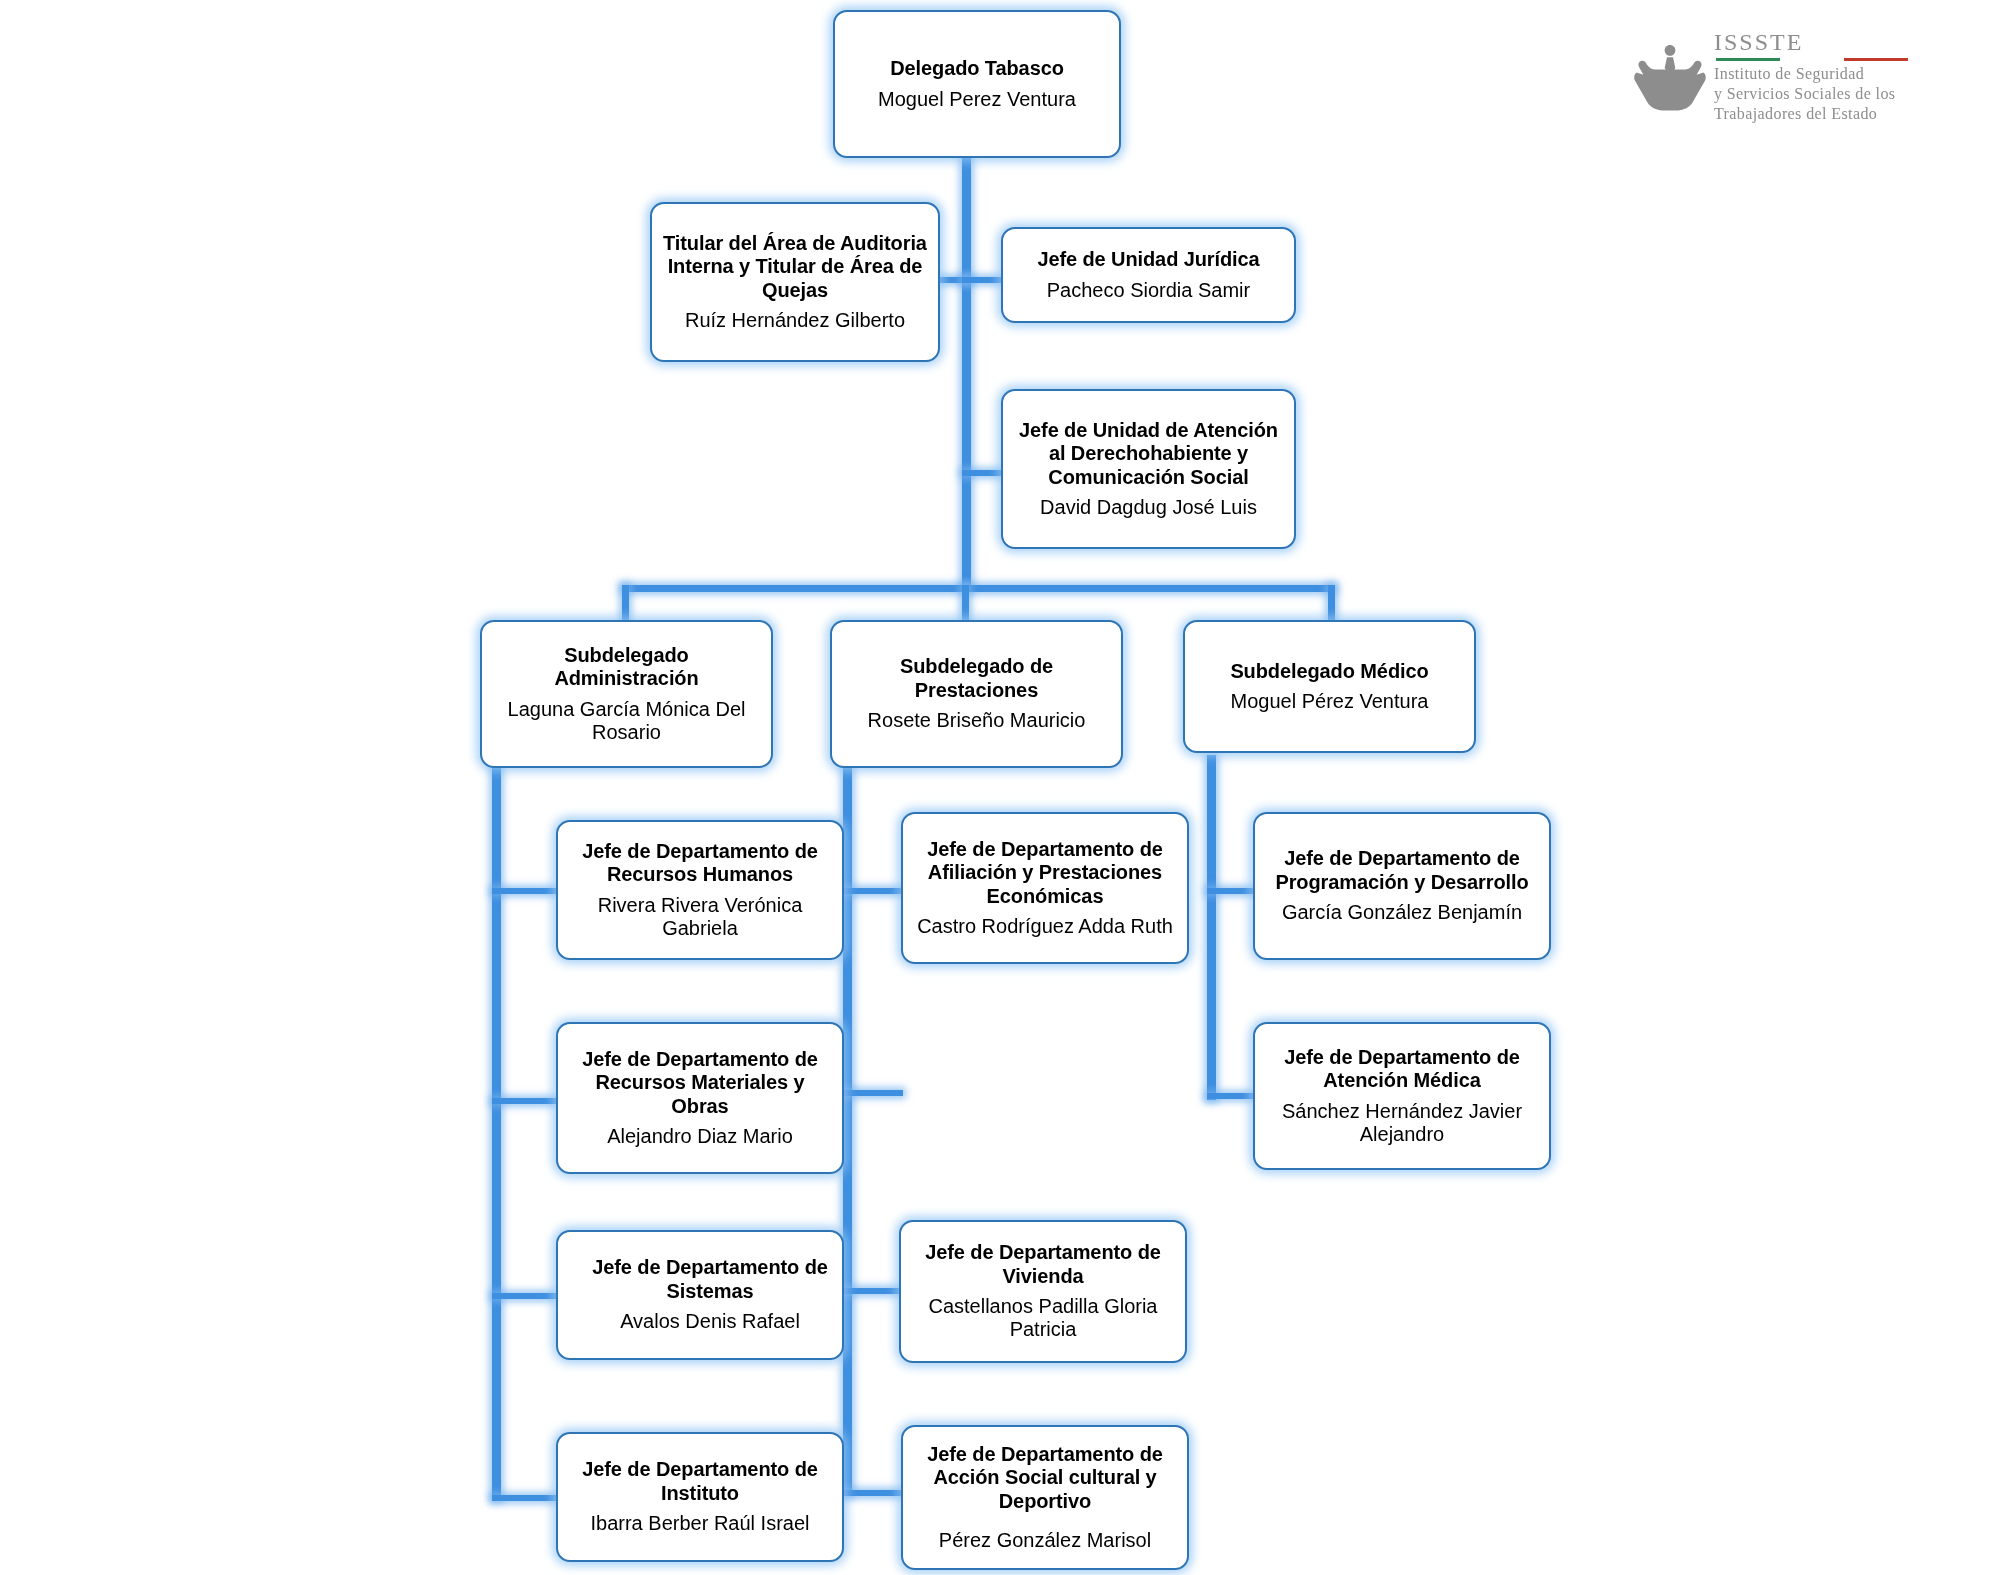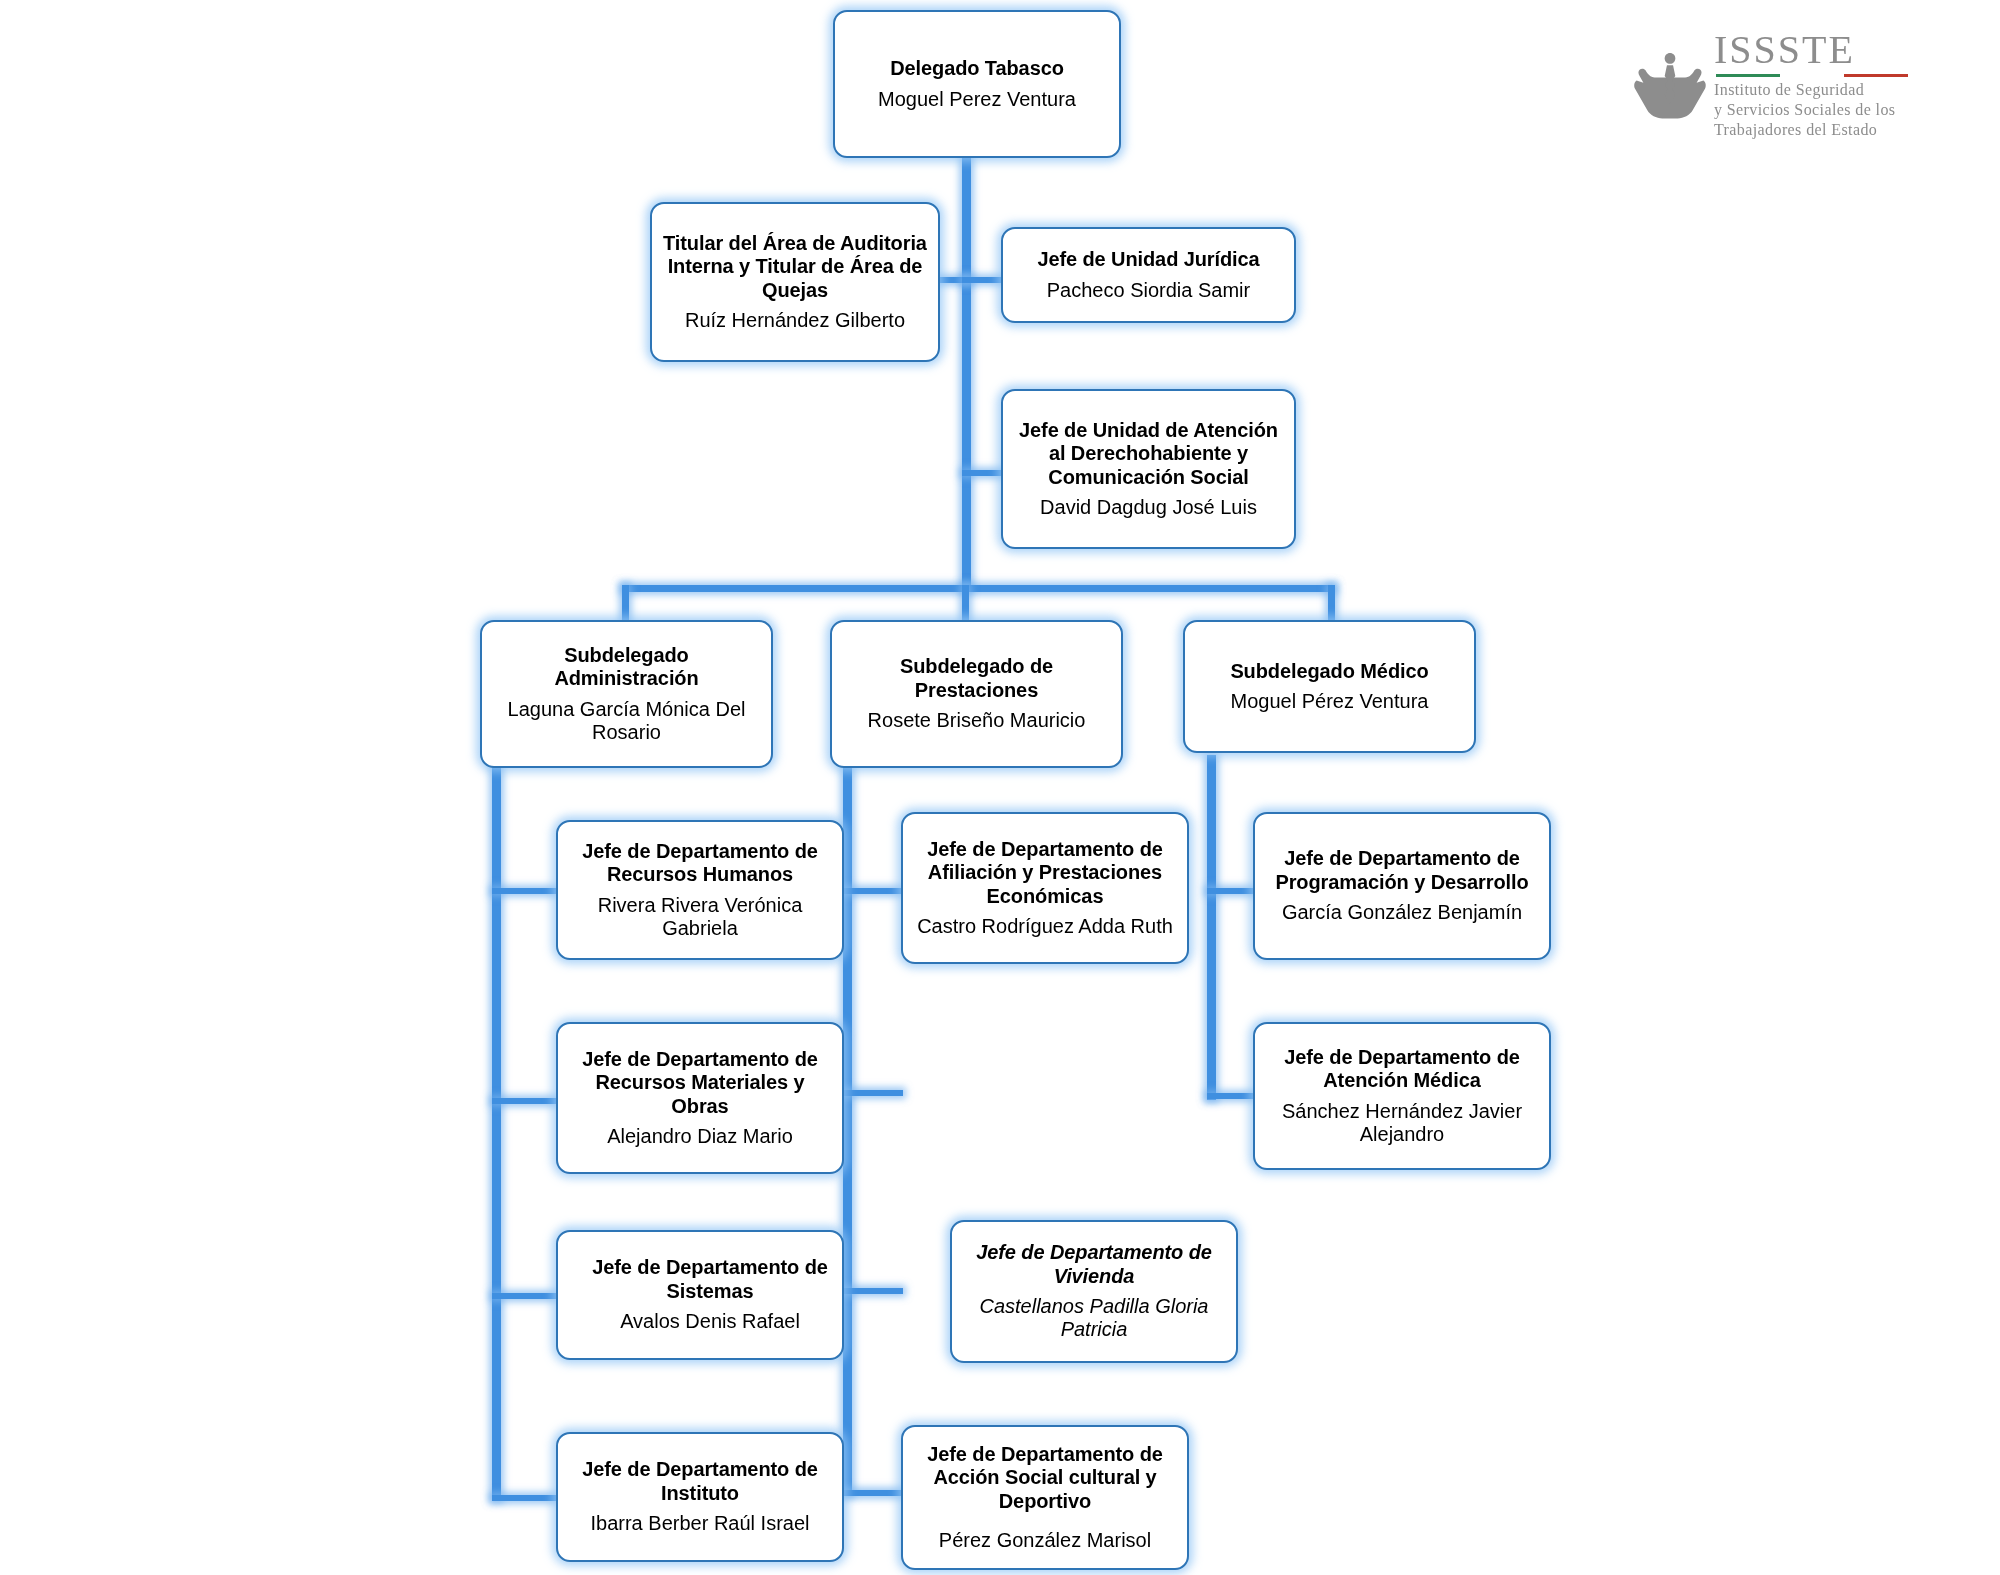--- a/index.html
+++ b/index.html
@@ -45,21 +45,21 @@
     line-height:1.17;
     margin-top:7px;
   }
 
   
   #logo{position:absolute;z-index:5;display:flex;align-items:center;}
   #logo .mark{width:76px;height:76px;flex:0 0 76px;}
   #logo .words{margin-left:6px;display:flex;flex-direction:column;}
   #logo .wordmark{
     font-family:"Liberation Serif", serif;
-    font-size:40px;letter-spacing:2px;color:#8d8d8d;line-height:1;
+    font-size:24px;letter-spacing:2px;color:#8d8d8d;line-height:1;
   }
   #logo .rules{display:flex;height:3px;margin:4px 0 3px 2px;width:192px;}
   #logo .rules span{flex:1;}
   #logo .rule-green{background:#2e8b57;}
   #logo .rule-white{background:#ffffff;}
   #logo .rule-red{background:#c0392b;}
   #logo .sub{
     font-family:"Liberation Serif", serif;
     font-size:16px;color:#8d8d8d;line-height:1.26;letter-spacing:.4px;
     white-space:pre-line;
@@ -154,21 +154,21 @@
     <div class="title">Jefe de Departamento de Instituto</div>
     <div class="person">Ibarra Berber Raúl Israel</div>
   </div>
 
   <div class="node" style="left:901px;top:812px;width:288px;height:152px;">
     <div class="title">Jefe de Departamento de Afiliación y Prestaciones Económicas</div>
     <div class="person">Castro Rodríguez Adda Ruth</div>
   </div>
 
 
-  <div class="node" style="left:950px;top:1220px;width:288px;height:143px;font-style:italic;">
+  <div class="node" style="left:899px;top:1220px;width:288px;height:143px;">
     <div class="title">Jefe de Departamento de Vivienda</div>
     <div class="person">Castellanos Padilla Gloria Patricia</div>
   </div>
 
   <div class="node" style="left:901px;top:1425px;width:288px;height:145px;gap:9px;">
     <div class="title">Jefe de Departamento de Acción Social cultural y Deportivo</div>
     <div class="person">Pérez González Marisol</div>
   </div>
 
   <div class="node" style="left:1253px;top:812px;width:298px;height:148px;">

